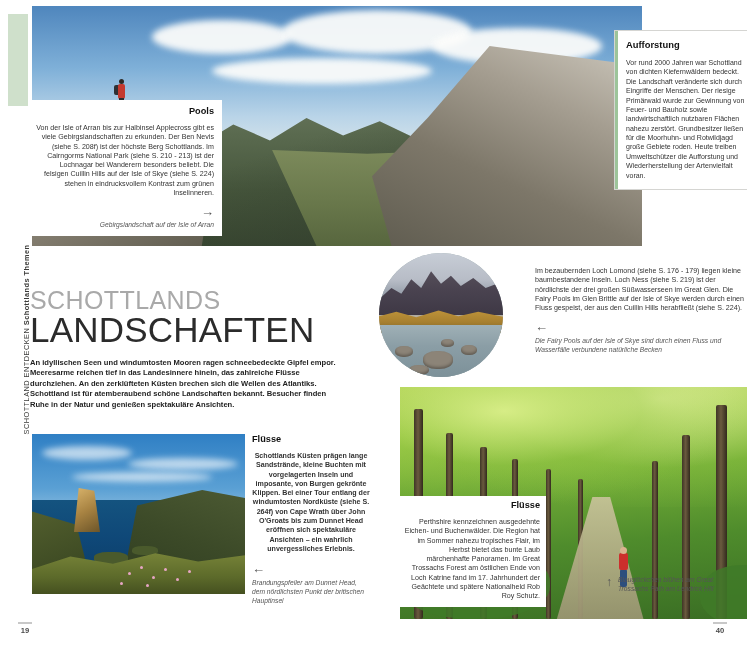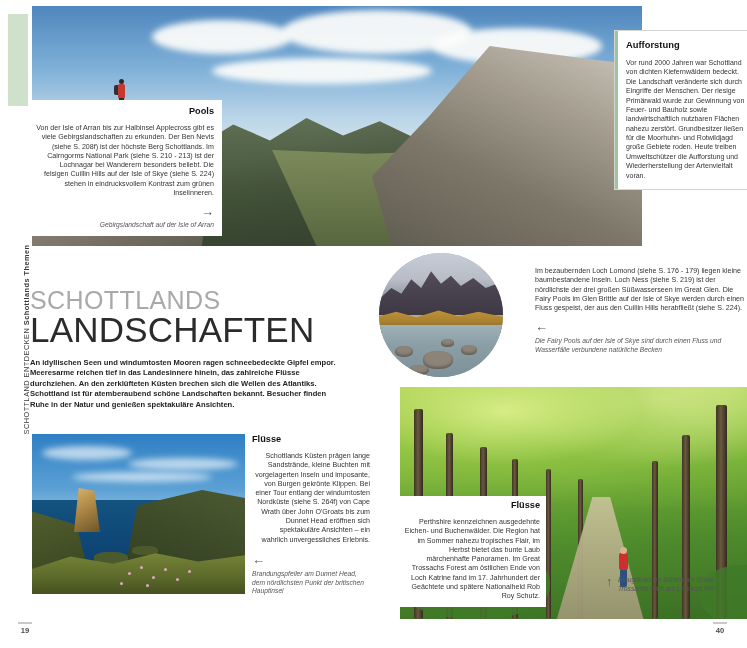--- a/index.html
+++ b/index.html
@@ -179,21 +179,21 @@
 
   
   #headline{position:absolute;left:30px;top:288px;width:330px;}
   #headline .l1{font-size:25px;font-weight:300;letter-spacing:.4px;color:#a9a9a9;line-height:1.02;}
   #headline .l2{font-size:35px;font-weight:300;letter-spacing:.2px;color:#2b2b2b;line-height:1.02;margin-top:-2px;}
   #intro{position:absolute;left:30px;top:358px;width:314px;font-size:7.6px;line-height:1.38;font-weight:700;color:#1f1f1f;}
 
   
   #block-kuesten{left:246px;top:430px;width:118px;padding:4px 4px 4px 6px;}
   #block-kuesten .sectitle{text-align:left;}
-  #block-kuesten .body{text-align:right;}
+  #block-kuesten .body{text-align:center;font-weight:bold;}
   #block-kuesten .arrow{margin:8px 0 4px;text-align:left;}
   #block-kuesten .capt{text-align:left;}
 
   
   #block-seen{left:531px;top:257px;width:212px;padding:2px 2px 2px 4px;background:transparent;}
   #block-seen .sectitle{text-align:left;}
   #block-seen .body{}
   #block-seen .arrow{margin:7px 0 4px;text-align:left;}
   #block-seen .capt{text-align:left;}
 

